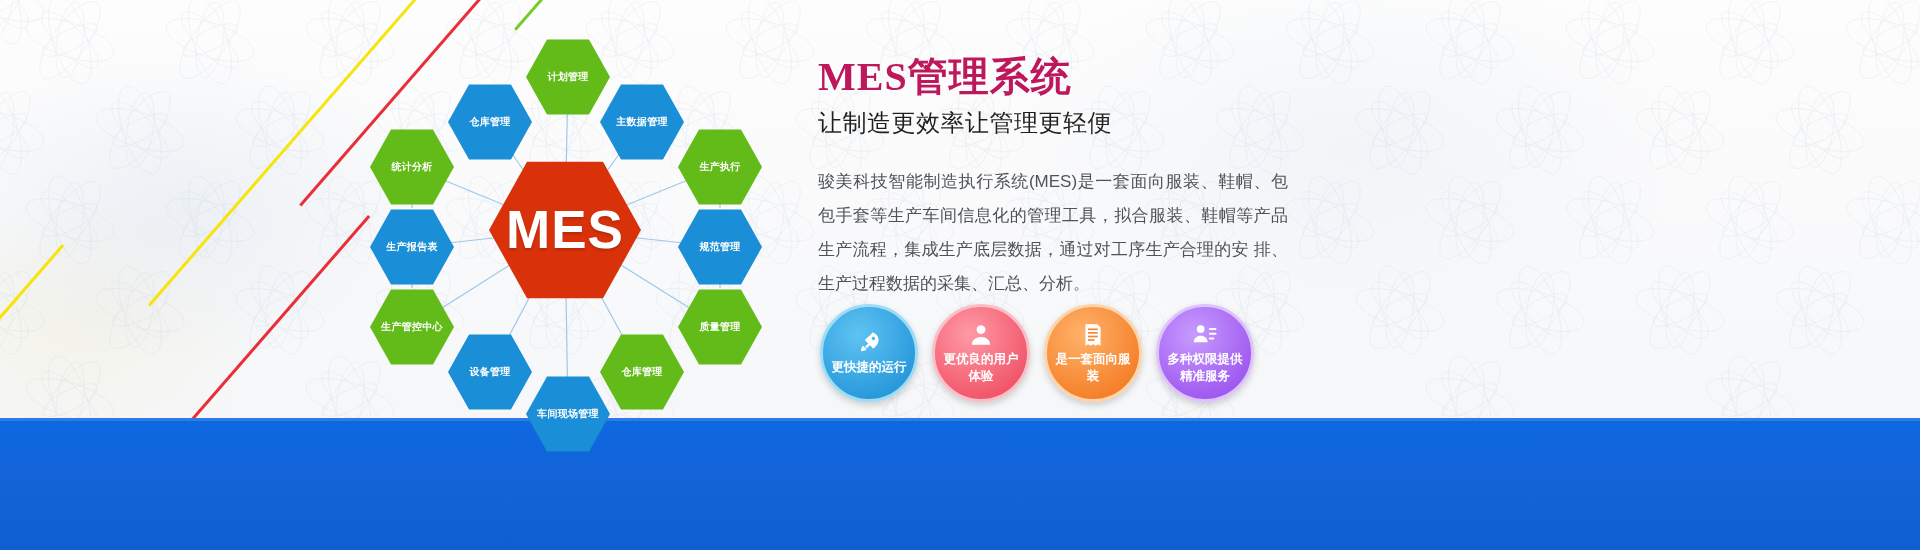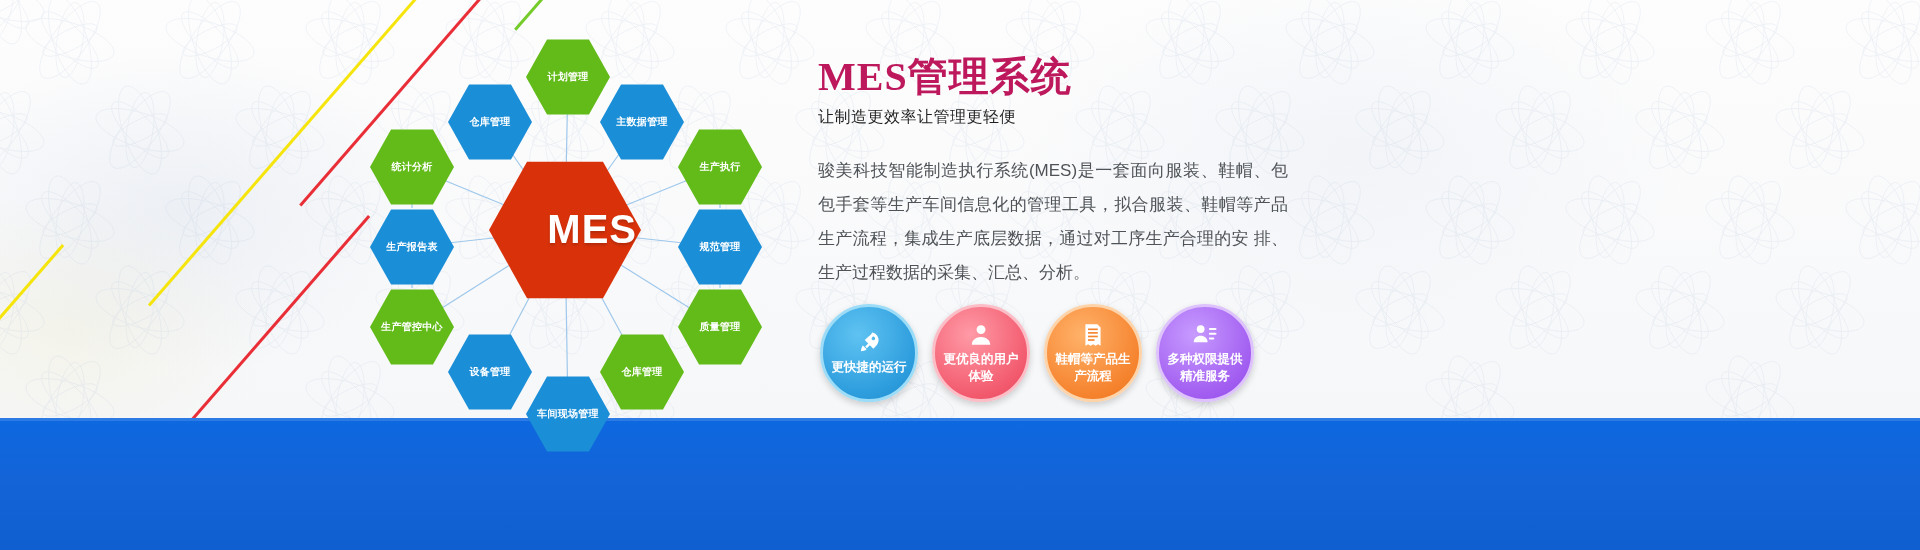--- a/index.html
+++ b/index.html
@@ -44,37 +44,36 @@
   #hexwrap{position:absolute;left:330px;top:20px;width:470px;height:420px;}
   .link-svg{position:absolute;left:0;top:0;width:470px;height:420px;}
   .hex{
     position:absolute;
     display:flex;align-items:center;justify-content:center;text-align:center;
     color:#ffffff;font-weight:700;line-height:1.18;letter-spacing:.3px;
     clip-path:polygon(25% 2%,75% 2%,100% 50%,75% 98%,25% 98%,0% 50%);
   }
   .hex.sm{width:84px;height:78px;font-size:10px;}
   .hex.center{
-    width:152px;height:142px;font-size:40px;font-weight:800;letter-spacing:1px;
+    width:152px;height:142px;font-size:53px;font-weight:800;letter-spacing:1px;
     background:#d9320b;
     text-shadow:0 2px 3px rgba(0,0,0,.18);
-    justify-content:flex-end;
   }
   .hex.blue{background:#1a8ed6;}
   .hex.green{background:#62bb18;}
   .hex span{display:block;padding:0 4px;}
 
   
   #right{position:absolute;left:818px;top:55px;width:470px;}
   .title{
     font-family:"Liberation Serif","DejaVu Serif",serif;
     font-size:40px;font-weight:700;color:#be185d;letter-spacing:1px;line-height:1.1;margin:0;
   }
   .subtitle{
-    font-size:16px;color:#1f1f1f;font-weight:500;margin:8px 0 12px 0;letter-spacing:.5px;
+    font-size:24px;color:#1f1f1f;font-weight:500;margin:8px 0 12px 0;letter-spacing:.5px;
   }
   .desc{
     margin:26px 0 0 0;font-size:17px;color:#4f5357;line-height:2.0;text-align:justify;
   }
   
   #badges{position:absolute;left:820px;top:304px;display:flex;gap:14px;}
   .badge{
     width:92px;height:92px;border-radius:50%;
     display:flex;flex-direction:column;align-items:center;justify-content:center;
     color:#fff;font-size:12.5px;font-weight:600;line-height:1.35;text-align:center;
@@ -275,21 +274,21 @@
     <div class="badge b3">
       <svg class="ico" viewBox="0 0 24 24" fill="#fff">
         <path d="M5 2h11l3 3v17l-2.3-1.5L14.4 22l-2.3-1.5L9.8 22l-2.3-1.5L5 22z"></path>
         <g fill="#f5822d">
             <rect x="7.4" y="6" width="9" height="1.5"></rect>
             <rect x="7.4" y="9.3" width="9" height="1.5"></rect>
         <rect x="7.4" y="12.6" width="9" height="1.5"></rect>
             <rect x="7.4" y="15.9" width="6" height="1.5"></rect>
           </g>
       </svg>
-      <span class="lbl">鞋帽等产品生产流程</span>
+      <span class="lbl">是一套面向服装</span>
     </div>
 
     <div class="badge b4">
       <svg class="ico" viewBox="0 0 24 24" fill="#fff">
         <circle cx="8" cy="6.5" r="3.6"></circle>
         <path d="M1.6 18.8c0-3.6 3-6 6.4-6s6.4 2.4 6.4 6z"></path>
         <rect x="15.6" y="5.6" width="7" height="1.8" rx=".9"></rect>
         <rect x="15.6" y="10" width="7" height="1.8" rx=".9"></rect>
         <rect x="15.6" y="14.4" width="5" height="1.8" rx=".9"></rect>
       </svg>

